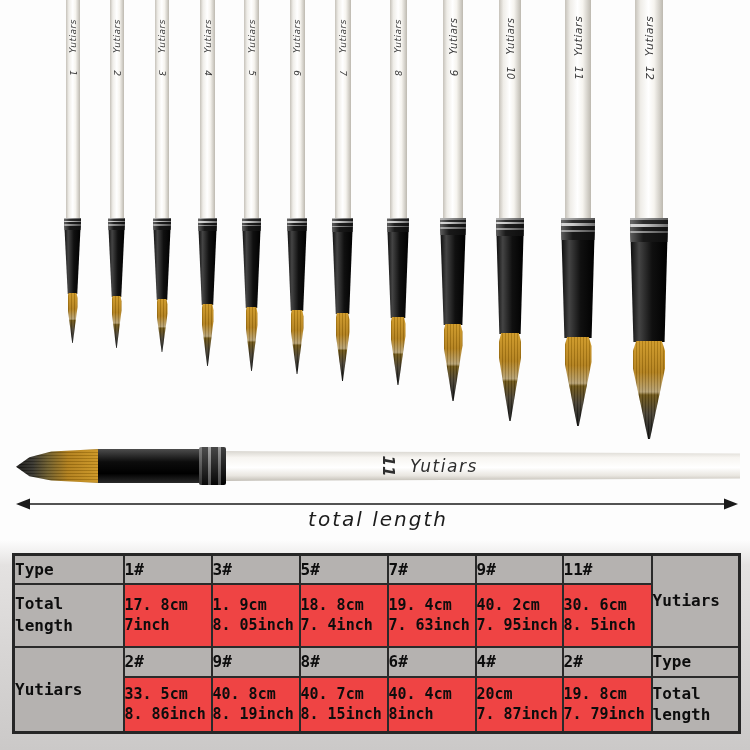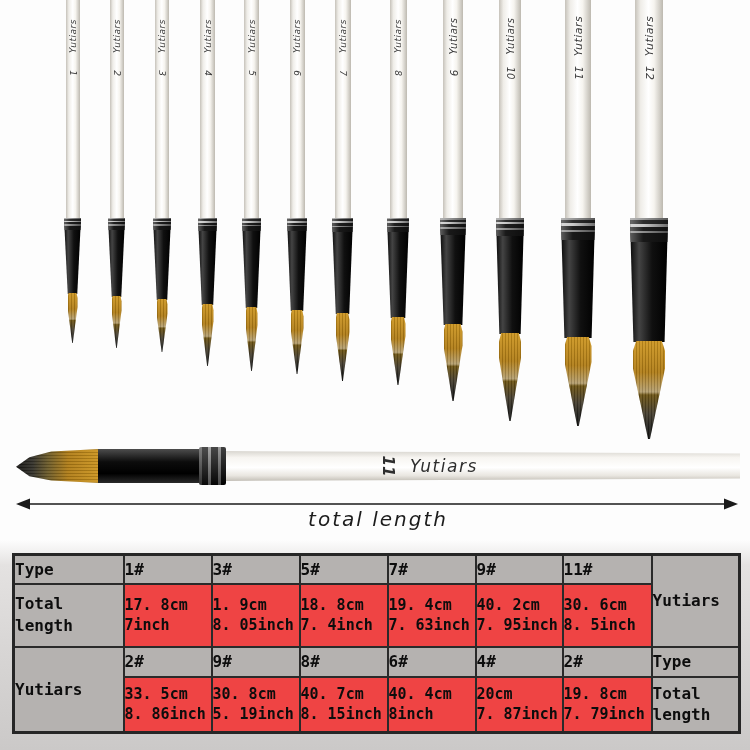--- a/index.html
+++ b/index.html
@@ -317,22 +317,22 @@
       <td class="gray head">4#</td>
       <td class="gray head">2#</td>
       <td class="gray corner">Type</td>
     </tr>
     <tr class="dat2">
       <td class="white">
         <span class="line">33. 5cm</span>
         <span class="line">8. 86inch</span>
       </td>
       <td class="white">
-        <span class="line">30. 8cm</span>
-        <span class="line">5. 19inch</span>
+        <span class="line">40. 8cm</span>
+        <span class="line">8. 19inch</span>
       </td>
       <td class="white">
         <span class="line">40. 7cm</span>
         <span class="line">8. 15inch</span>
       </td>
       <td class="white">
         <span class="line">40. 4cm</span>
         <span class="line">8inch</span>
       </td>
       <td class="white">

